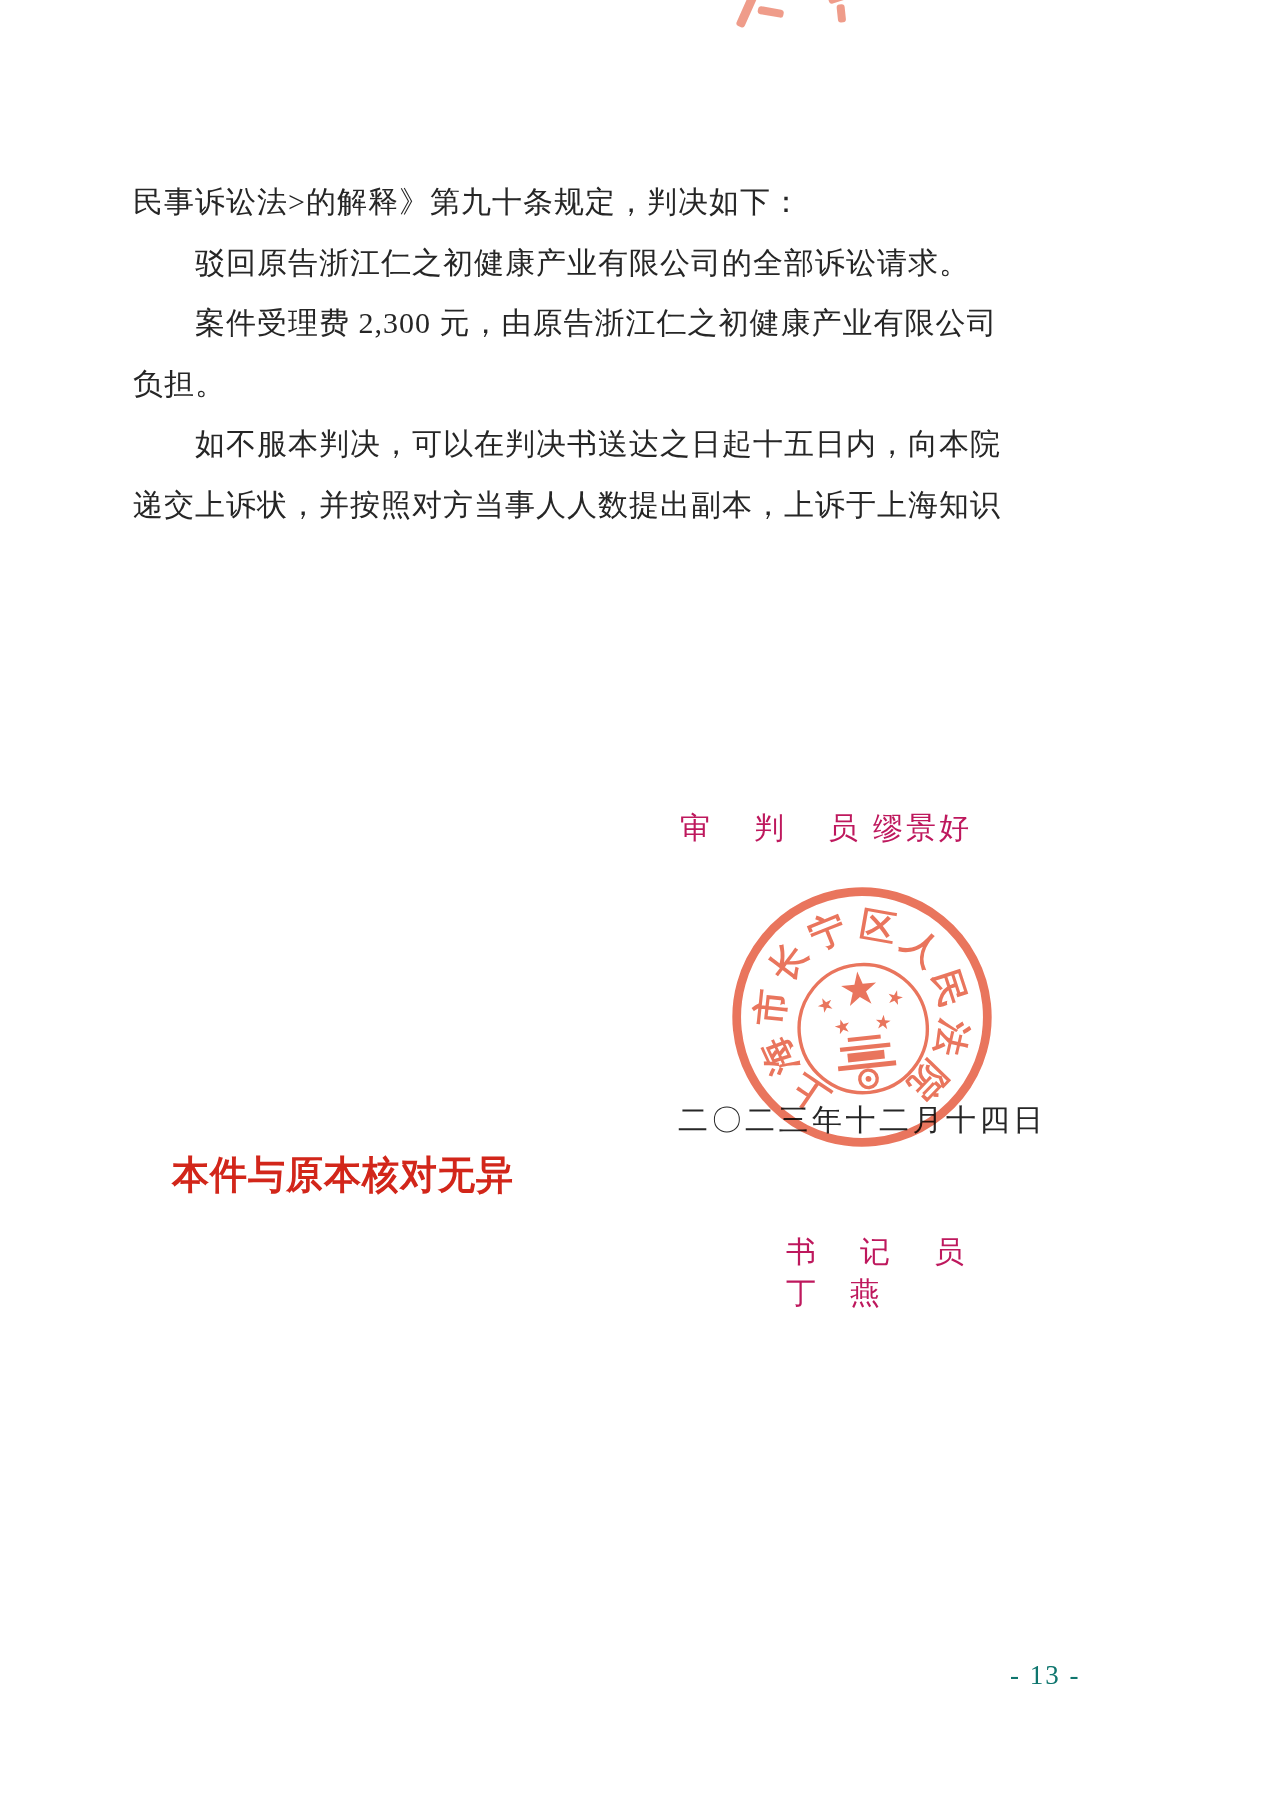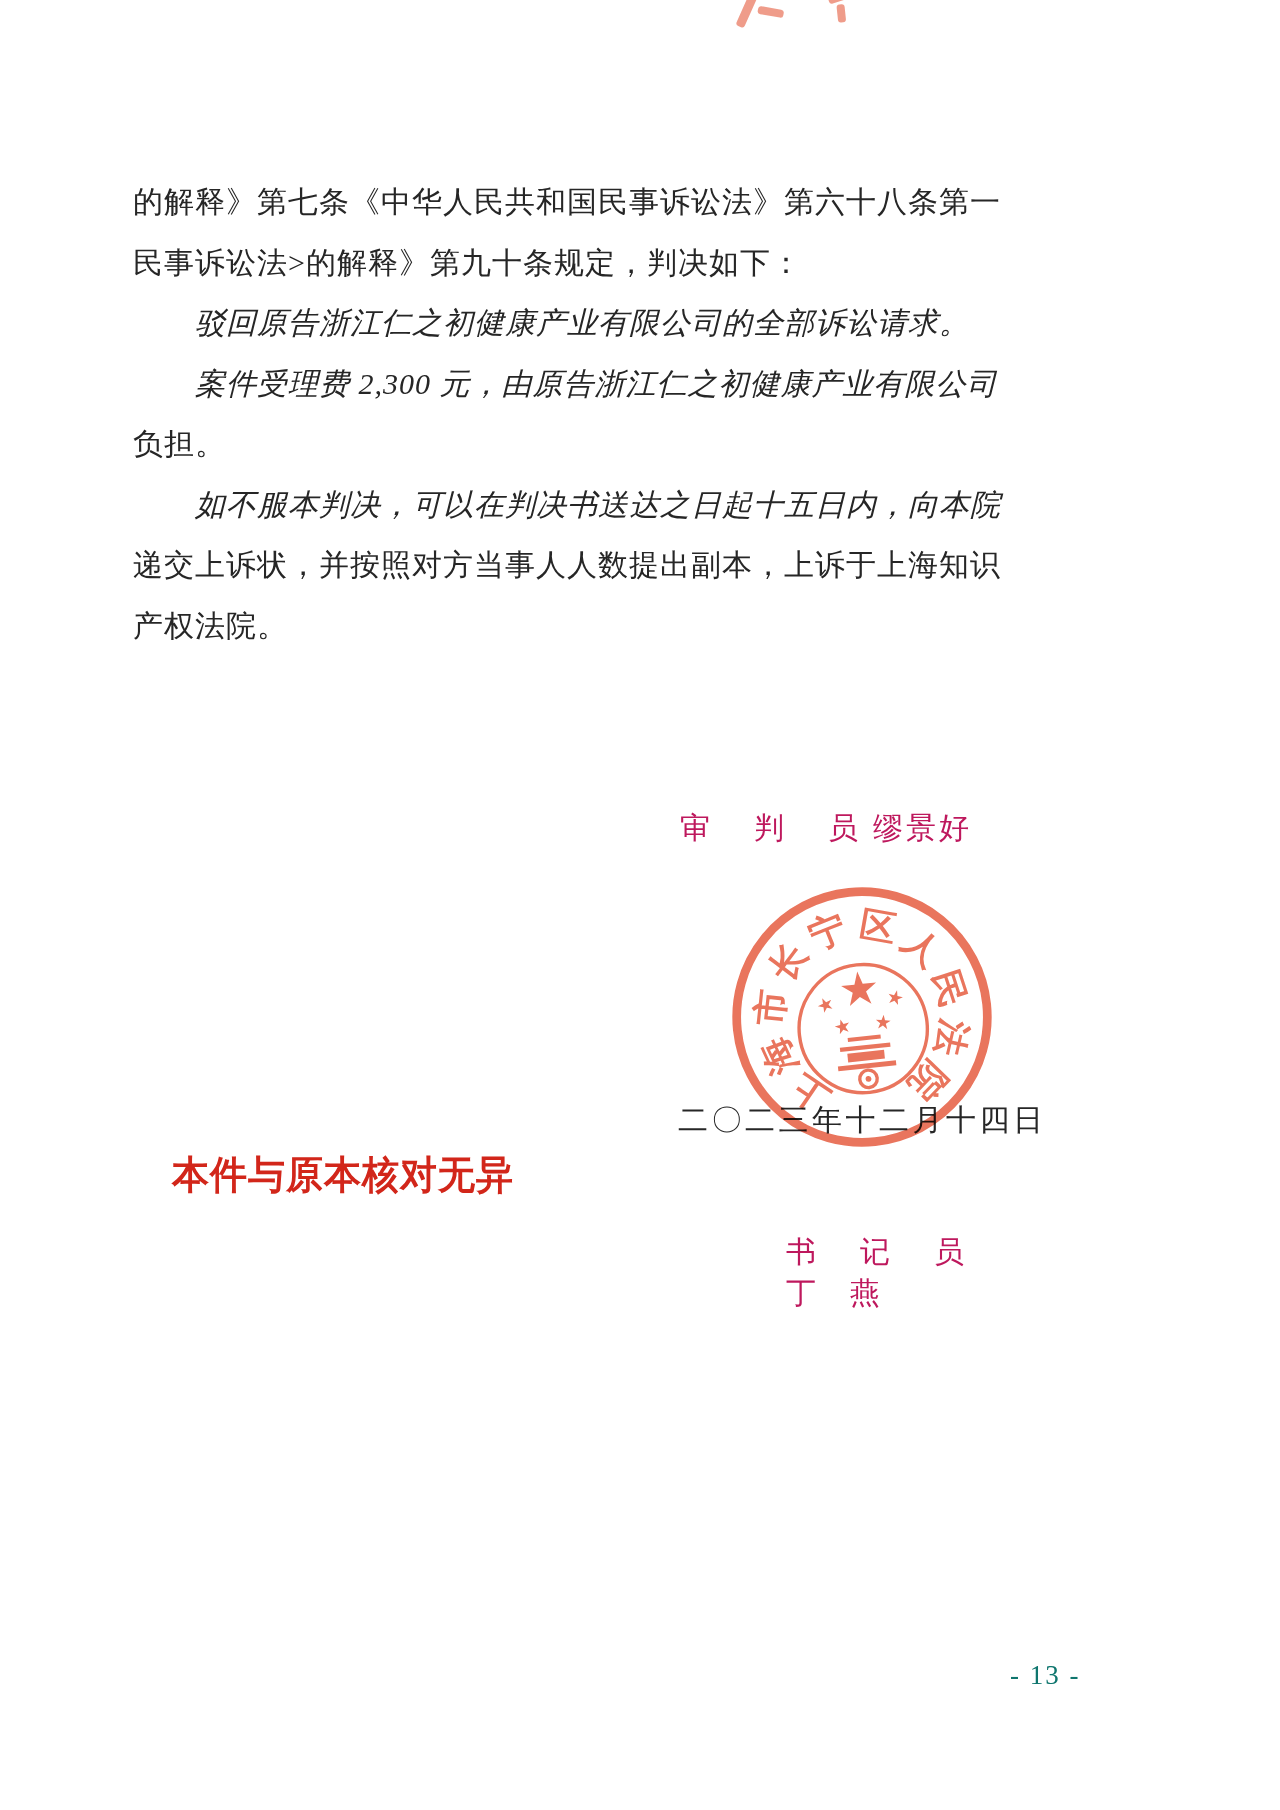--- a/index.html
+++ b/index.html
@@ -13,21 +13,21 @@
   }
   
   .body-text{
     position:absolute;left:133px;top:172px;width:858px;
     font-size:30px;line-height:60.5px;
     letter-spacing:1px;
     color:#262626;
     text-align:justify;
   }
   .body-text .line{white-space:nowrap;}
-  .body-text .line.indent{text-indent:62px;font-style:italic;}
+  .body-text .line.indent{text-indent:62px;}
   
   .sig-row{
     position:absolute;left:680px;
     font-size:30px;color:#be185d;
     display:flex;align-items:baseline;white-space:nowrap;
   }
   .sig-row .role{letter-spacing:7px;}
   .judge-row{top:808px;}
   .judge-row .name{margin-left:8px;letter-spacing:3px;}
   .clerk-row{top:1232px;flex-direction:column;}
@@ -79,28 +79,26 @@
 </style>
 </head>
 <body>
 
 <div class="page">
 
   <div class="bleed b1"></div>
   <div class="bleed b2"></div>
 
   <div class="body-text">
-    <div class="line">的解释》第七条《中华人民共和国民事诉讼法》第六十八条第一</div>
     <div class="line">民事诉讼法&gt;的解释》第九十条规定，判决如下：</div>
     <div class="line indent">驳回原告浙江仁之初健康产业有限公司的全部诉讼请求。</div>
     <div class="line indent">案件受理费 2,300 元，由原告浙江仁之初健康产业有限公司</div>
     <div class="line">负担。</div>
     <div class="line indent">如不服本判决，可以在判决书送达之日起十五日内，向本院</div>
     <div class="line">递交上诉状，并按照对方当事人人数提出副本，上诉于上海知识</div>
-    <div class="line">产权法院。</div>
   </div>
 
   <div class="sig-row judge-row">
     <span class="role">审　判　员</span>
     <span class="name">缪景好</span>
   </div>
 
   <div class="date">二〇二三年十二月十四日</div>
 
   <div class="seal">

